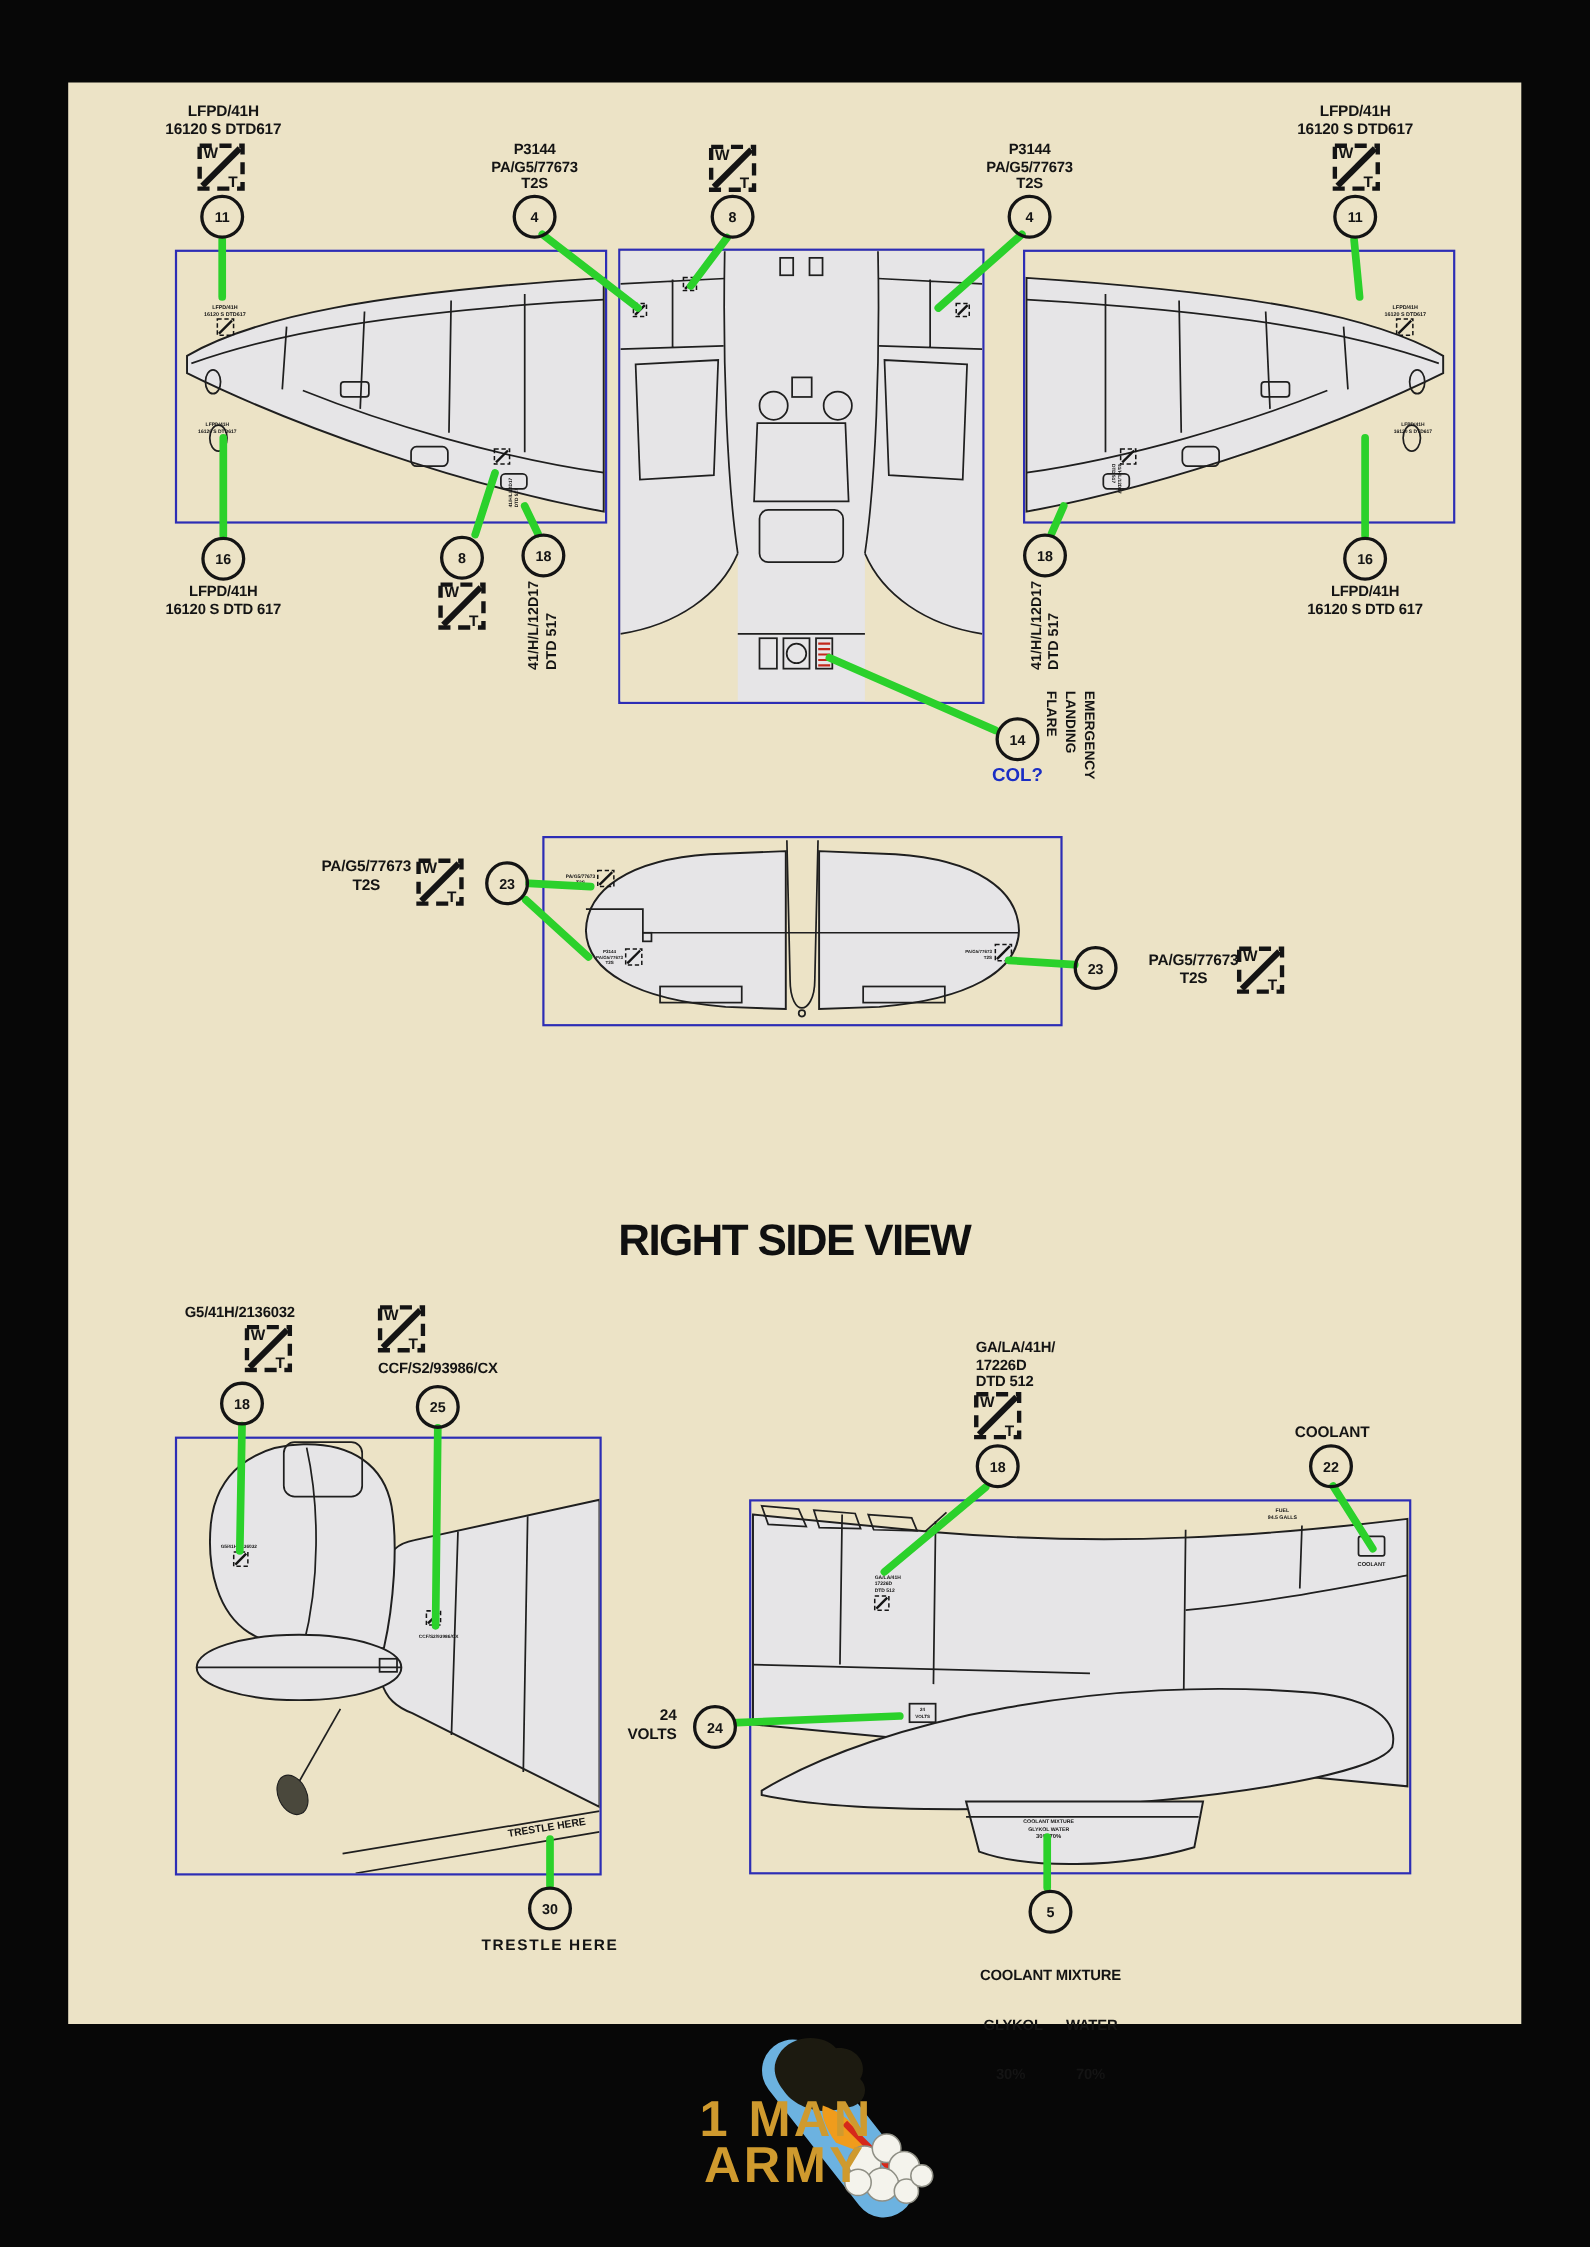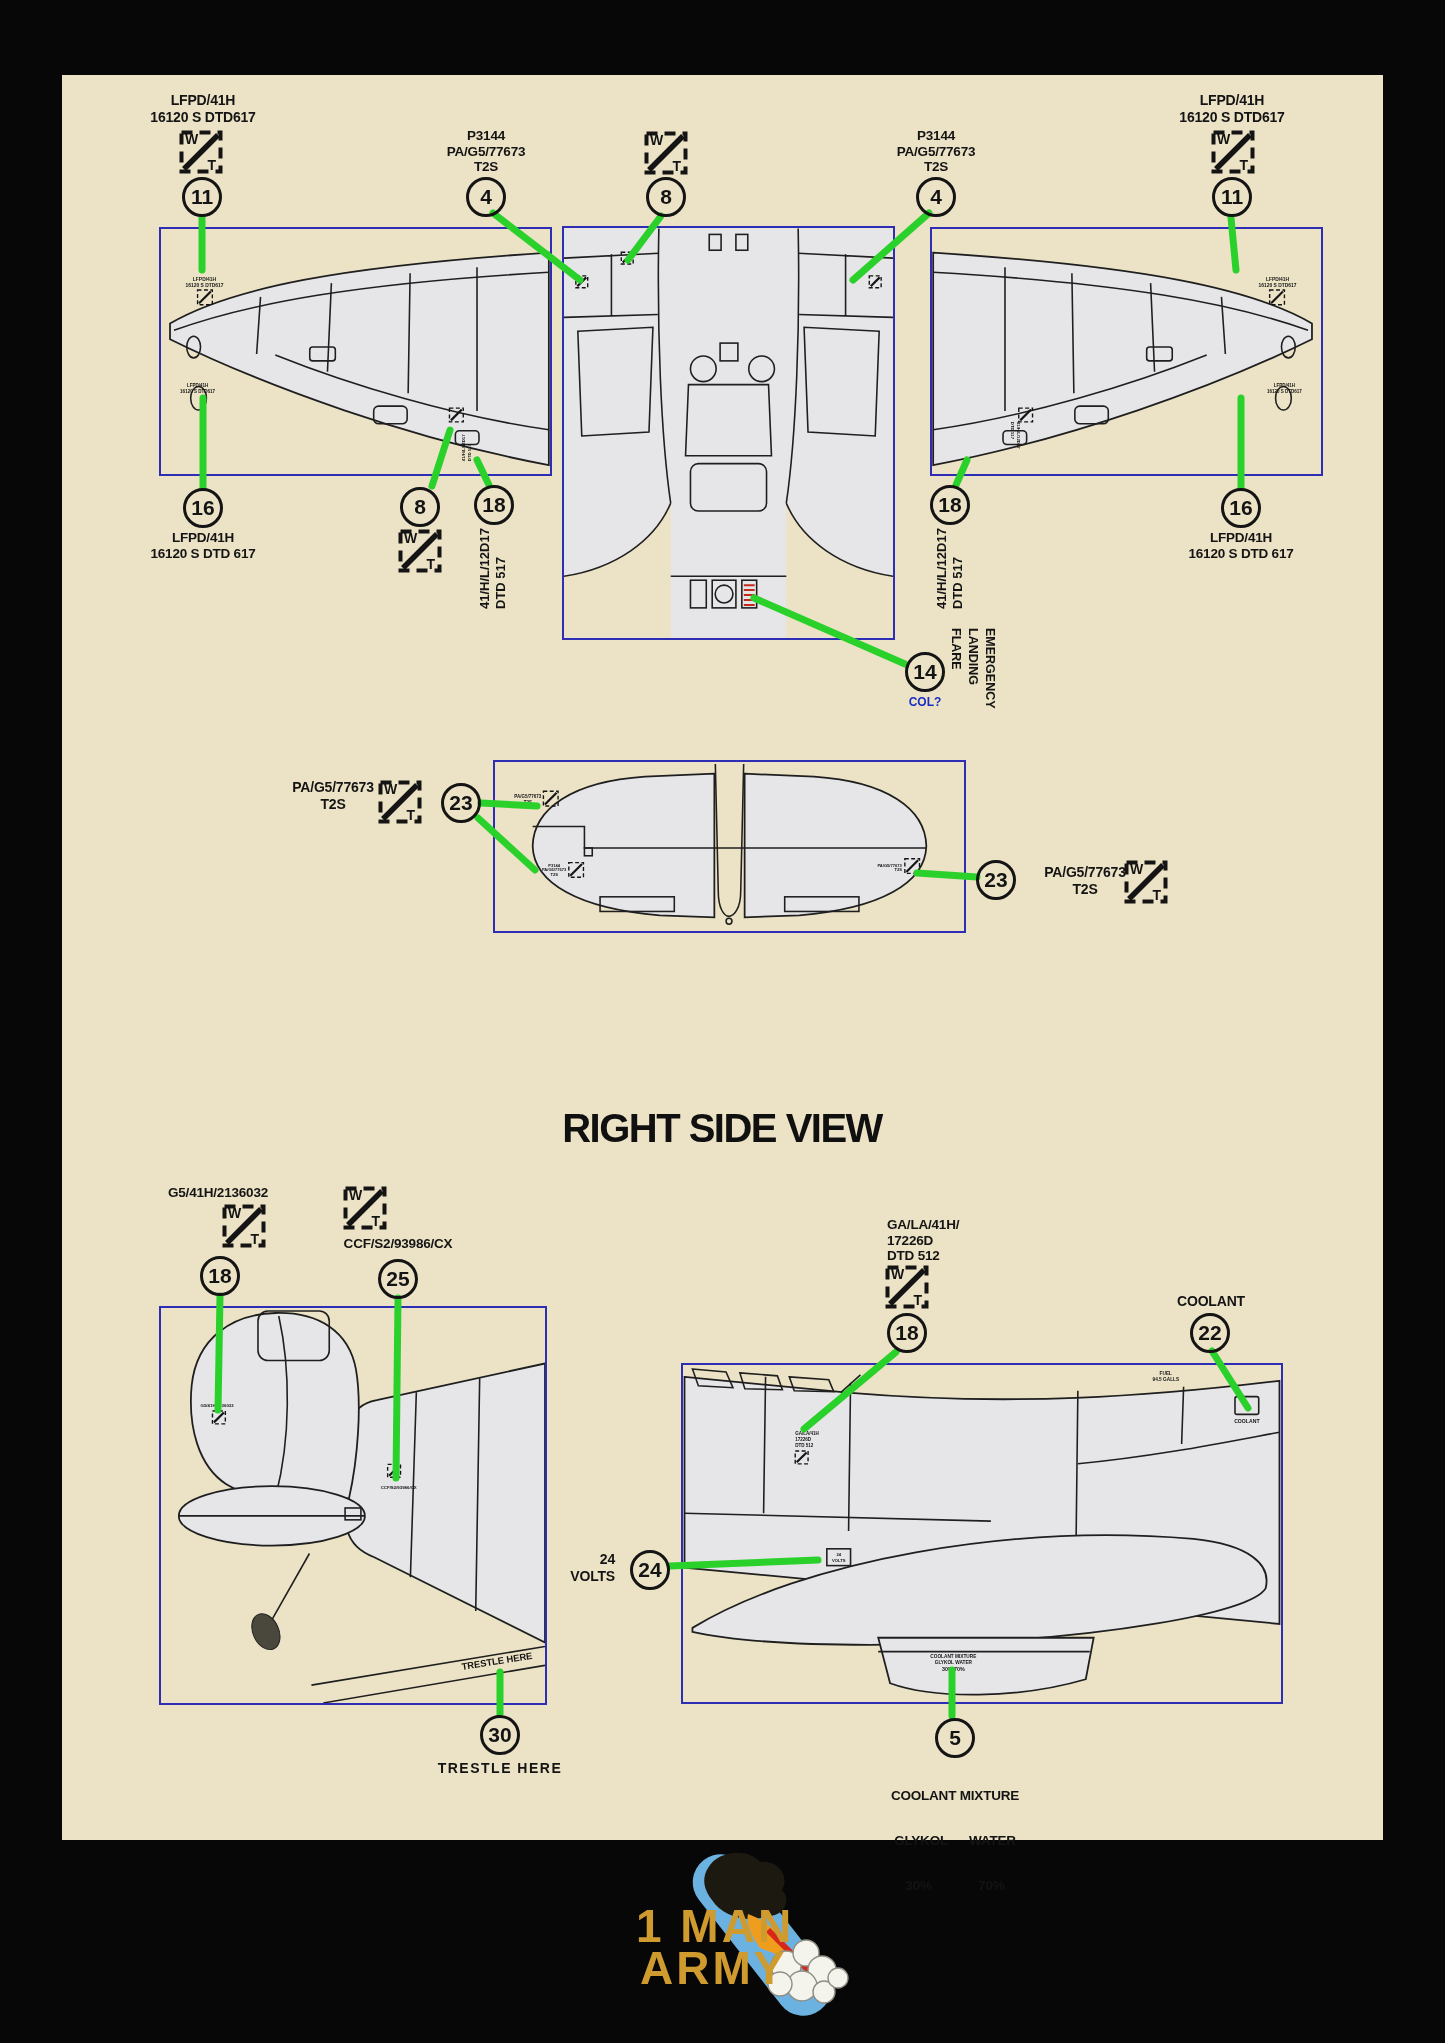--- a/index.html
+++ b/index.html
@@ -9,29 +9,29 @@
   .title  { position:absolute; font-weight:700; font-size:40px; letter-spacing:-1.5px; color:#101010;
             transform:translateX(-50%); white-space:nowrap; }
   .lbl    { position:absolute; font-weight:700; color:#141414; text-align:center; font-size:14px;
             line-height:16.5px; letter-spacing:-0.2px; white-space:nowrap; }
   .lbl.sm { font-size:13.5px; line-height:15.5px; }
   .lbl.la { text-align:left; }
   .lbl.ra { text-align:right; }
   .lbl.pre{ white-space:pre; }
   .co     { position:absolute; width:40px; height:40px; box-sizing:border-box; border:3.5px solid #141414;
             border-radius:50%; display:flex; align-items:center; justify-content:center;
-            font-weight:700; font-size:21px; color:#141414; z-index:7; }
+            font-weight:700; font-size:13px; color:#141414; z-index:7; }
   .wt     { position:absolute; width:44px; height:44px; z-index:4; }
   .wt svg { display:block; }
   .wt .w  { position:absolute; top:1px; left:6px; font-size:14px; font-weight:700; color:#141414; }
   .wt .t  { position:absolute; bottom:1px; right:7px; font-size:14px; font-weight:700; color:#141414; }
   .vert   { position:absolute; font-weight:700; color:#141414; white-space:nowrap; text-align:left; }
   .v18    { width:86px; height:34px; font-size:13px; line-height:16px; transform:rotate(-90deg); }
   .vflare { width:90px; height:54px; font-size:12.5px; line-height:17px; transform:rotate(90deg); }
-  .colq   { position:absolute; font-weight:700; font-size:12px; color:#1b2ec4; text-align:center; z-index:7;}
+  .colq   { position:absolute; font-weight:700; font-size:17px; color:#1b2ec4; text-align:center; z-index:7;}
   .box    { position:absolute; box-sizing:border-box; border:2px solid #2d2db5; z-index:2; }
   .box svg{ display:block; width:100%; height:100%; }
   .d      { stroke:#1f1f1f; fill:none; stroke-width:1.6; }
   .f      { fill:#e6e5e7; stroke:#1f1f1f; stroke-width:1.8; }
   .mt     { font-family:"Liberation Sans",sans-serif; font-weight:700; fill:#141414; }
   .wtm rect { fill:none; stroke:#141414; stroke-width:1.4; stroke-dasharray:4 2.5; }
   .wtm line { stroke:#141414; stroke-width:2.2; }
   #leaders  { position:absolute; left:0; top:0; z-index:6; pointer-events:none; }
   #leaders line { stroke:#2bd12b; stroke-width:7; stroke-linecap:round; }
   #logo   { position:absolute; left:600px; top:1850px; z-index:3; }

